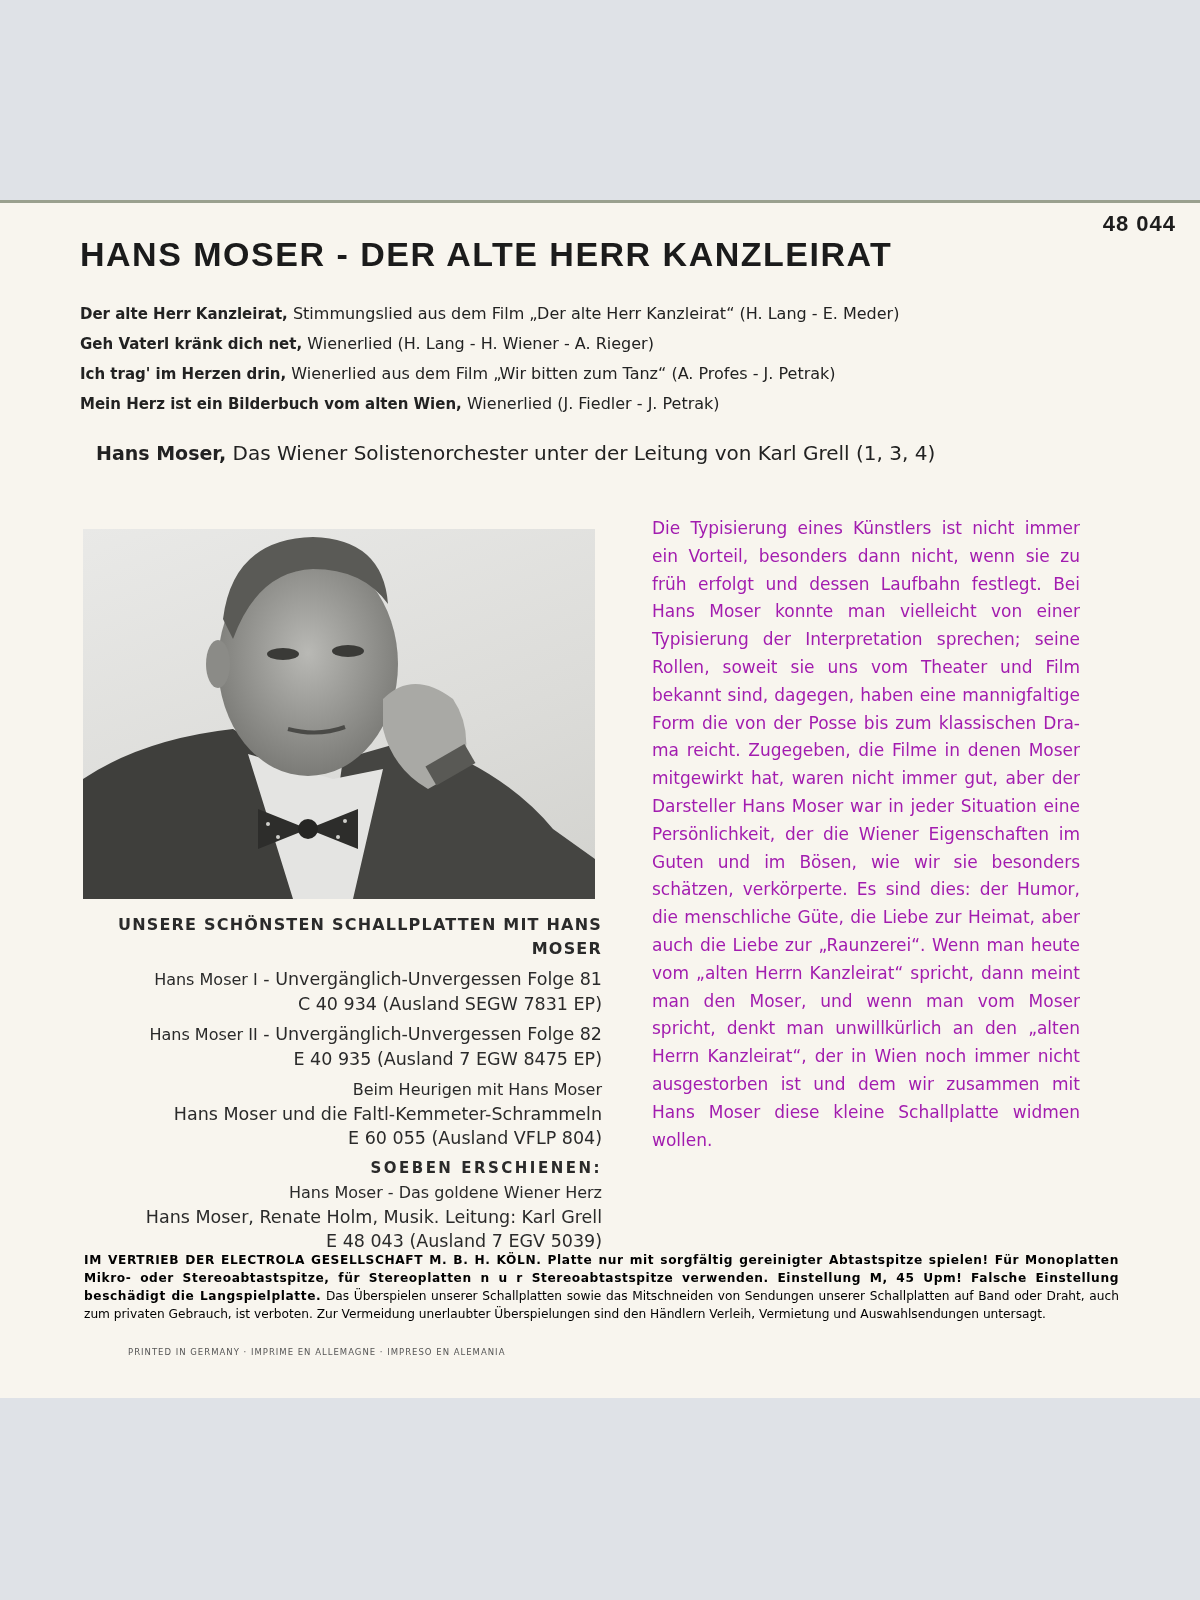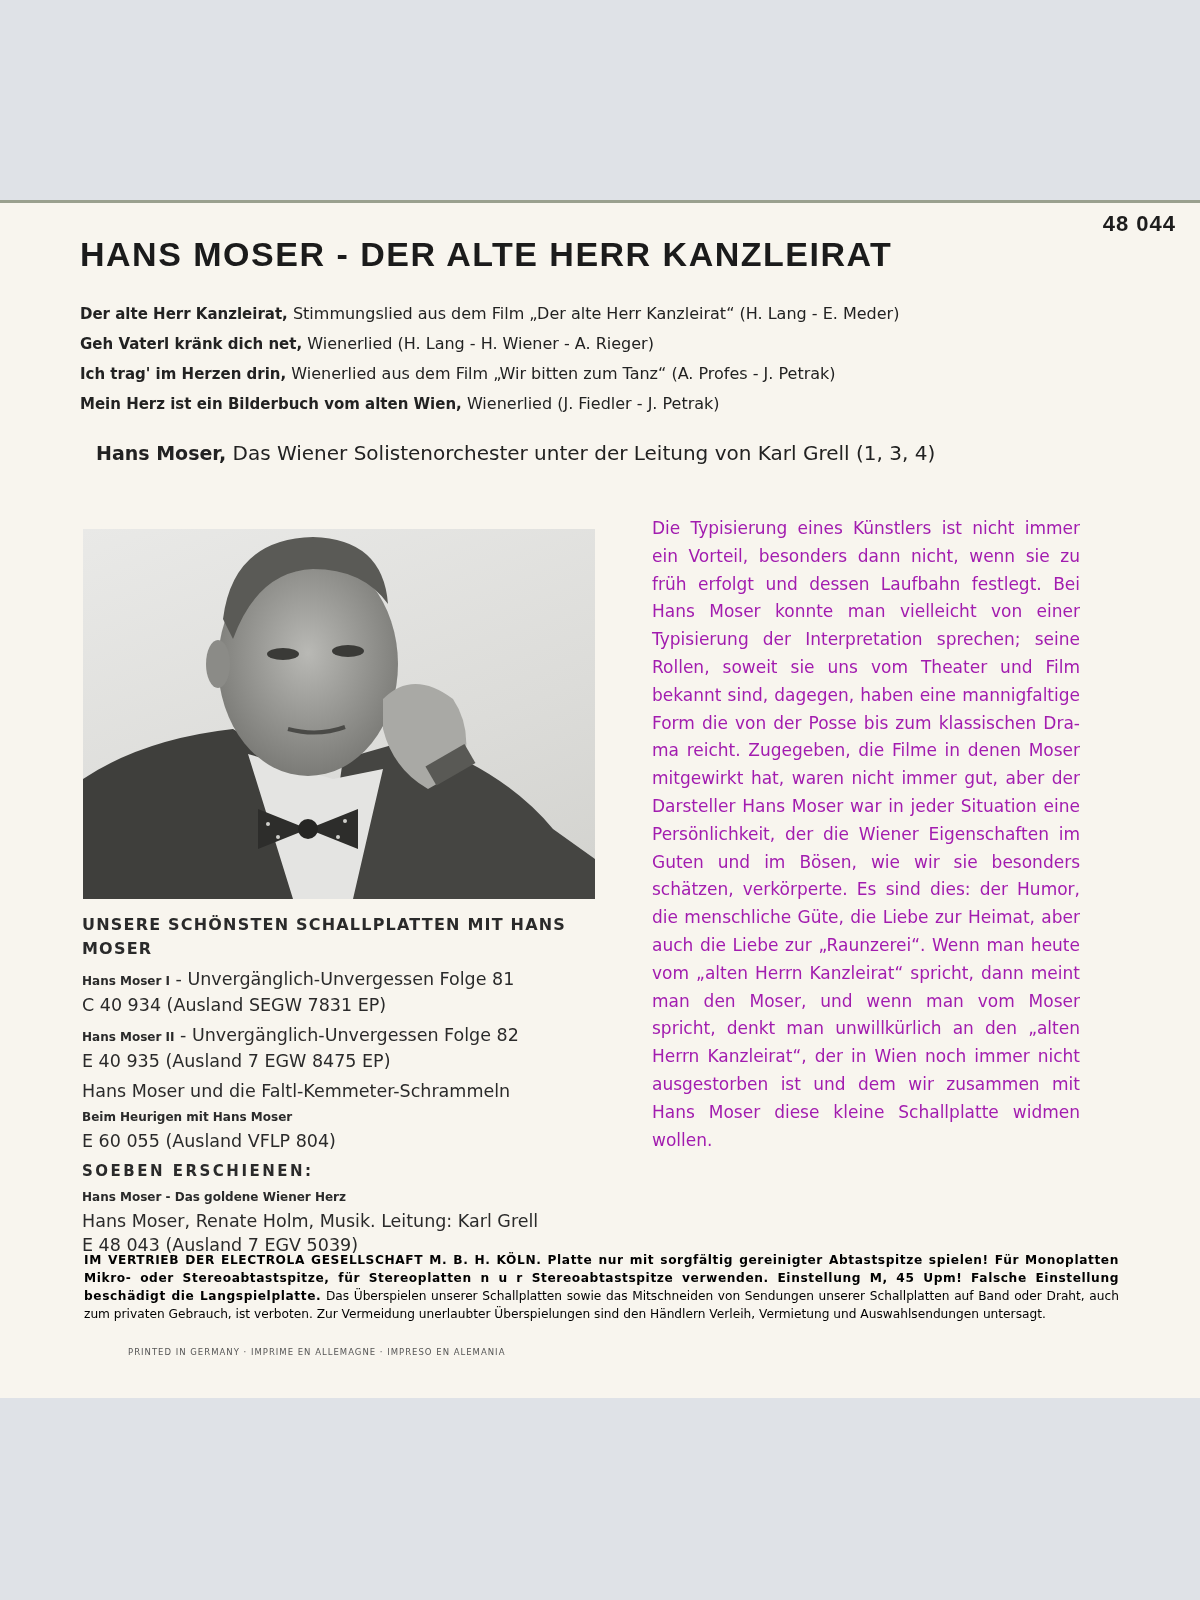--- a/index.html
+++ b/index.html
@@ -58,26 +58,27 @@
     font-size: 17px; line-height: 27.8px;
     text-align: justify;
     color: #a21caf;
   }
   .essay p { margin: 0; }
   .discog {
     position: absolute; left: 82px; top: 710px;
     width: 520px;
     font-size: 17.5px; line-height: 24px;
     color: #2a2a2a;
+    text-align: right;
   }
   .discog .h {
     font-weight: bold; font-size: 16px; letter-spacing: 1.2px; margin-bottom: 6px;
   }
   .discog .entry { margin-bottom: 6px; }
-  .discog b { font-weight: bold; font-size: 12px; }
+  .discog b { font-weight: normal; font-size: 16px; }
   .discog .h2 {
     font-weight: bold; font-size: 15px; letter-spacing: 2.5px; margin-top: 6px;
   }
   .legal {
     position: absolute; left: 84px; top: 1048px;
     width: 1035px;
     font-size: 12.2px; line-height: 18px;
     color: #000000;
     text-align: justify;
   }
@@ -152,22 +153,22 @@
     <div class="h">UNSERE SCHÖNSTEN SCHALLPLATTEN MIT HANS MOSER</div>
     <div class="entry">
       <div><b>Hans Moser I</b><span> - Unvergänglich-Unvergessen Folge 81</span></div>
       <div>C 40 934 (Ausland SEGW 7831 EP)</div>
     </div>
     <div class="entry">
       <div><b>Hans Moser II</b><span> - Unvergänglich-Unvergessen Folge 82</span></div>
       <div>E 40 935 (Ausland 7 EGW 8475 EP)</div>
     </div>
     <div class="entry">
+      <div><b>Beim Heurigen mit Hans Moser</b></div>
       <div>Hans Moser und die Faltl-Kemmeter-Schrammeln</div>
-      <div><b>Beim Heurigen mit Hans Moser</b></div>
       <div>E 60 055 (Ausland VFLP 804)</div>
     </div>
     <div class="h2">SOEBEN ERSCHIENEN:</div>
     <div class="entry">
       <div><b>Hans Moser - Das goldene Wiener Herz</b></div>
       <div>Hans Moser, Renate Holm, Musik. Leitung: Karl Grell</div>
       <div>E 48 043 (Ausland 7 EGV 5039)</div>
     </div>
   </div>
 

